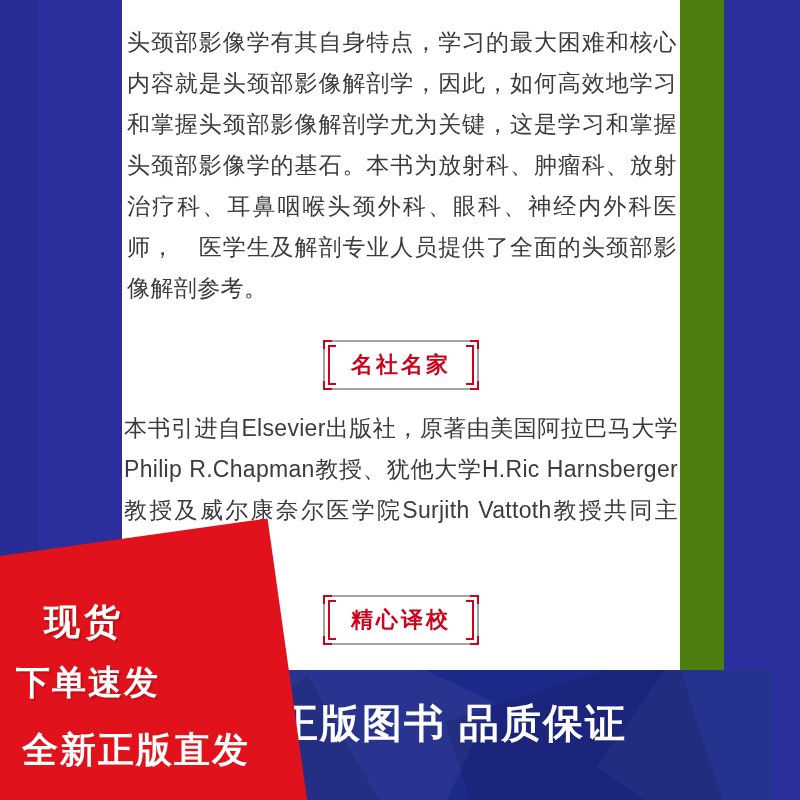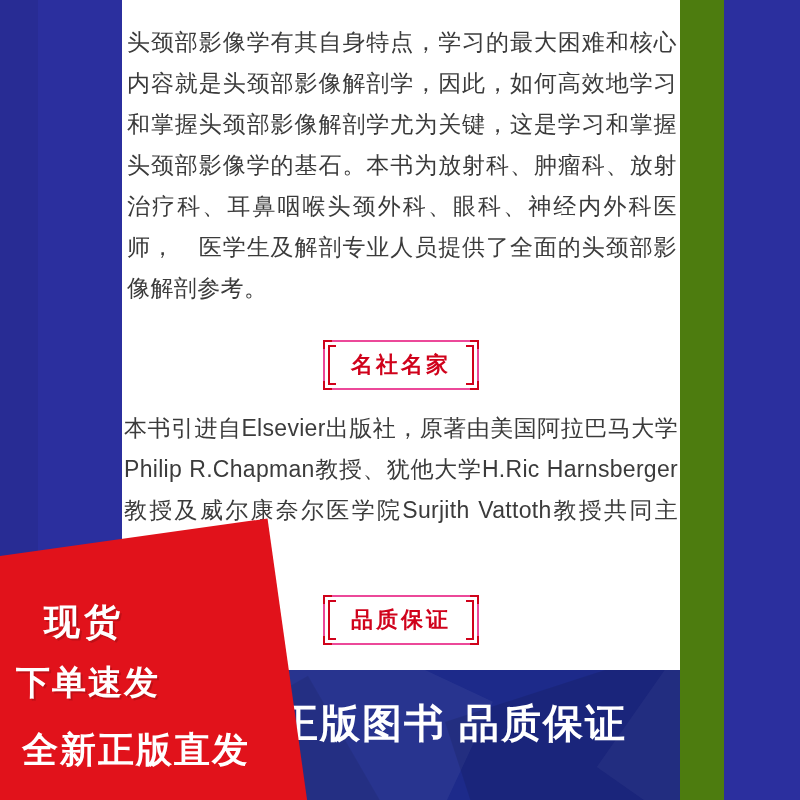--- a/index.html
+++ b/index.html
@@ -68,21 +68,21 @@
   
   .label-wrap {
     position: absolute;
     left: 0;
     width: 558px;
     display: flex;
     justify-content: center;
   }
   .label-box {
     position: relative;
-    border: 2px solid #ec4899;
+    border: 2px solid #a3a3a3;
     padding: 8px 26px;
     color: #d0021b;
     font-size: 22px;
     letter-spacing: 3px;
     font-weight: bold;
     font-family: "Liberation Sans", sans-serif;
     background: #ffffff;
   }
   .label-box::before,
   .label-box::after {
@@ -121,21 +121,21 @@
     color: #3b3b3b;
     letter-spacing: 0.3px;
     text-align: justify;
   }
 
   
   .promo {
     position: absolute;
     left: 0;
     bottom: 0;
-    width: 680px;
+    width: 772px;
     height: 130px;
     background: #1d2a8a;
     overflow: hidden;
   }
   .promo-facet {
     position: absolute;
     background: rgba(255,255,255,0.05);
   }
   .f1 { left: 260px; top: -20px; width: 200px; height: 200px; transform: rotate(25deg); }
   .f2 { left: 470px; top: 10px; width: 240px; height: 200px; transform: rotate(-18deg); background: rgba(0,0,0,0.10); }
@@ -226,21 +226,21 @@
     </div>
 
     <div class="mid-text">本书引进自Elsevier出版社，原著由美国阿拉巴马大学Philip R.Chapman教授、犹他大学H.Ric Harnsberger教授及威尔康奈尔医学院Surjith Vattoth教授共同主编。</div>
 
     <div class="label-wrap label-2">
       <div class="label-box">
         <span class="corner tl"></span>
         <span class="corner tr"></span>
         <span class="corner bl"></span>
         <span class="corner br"></span>
-        <span>品质保证</span>
+        <span>精心译校</span>
       </div>
     </div>
 
   </div>
 
   <div class="promo">
     <div class="promo-facet f1"></div>
     <div class="promo-facet f2"></div>
     <div class="promo-facet f3"></div>
     <div class="promo-facet f4"></div>

